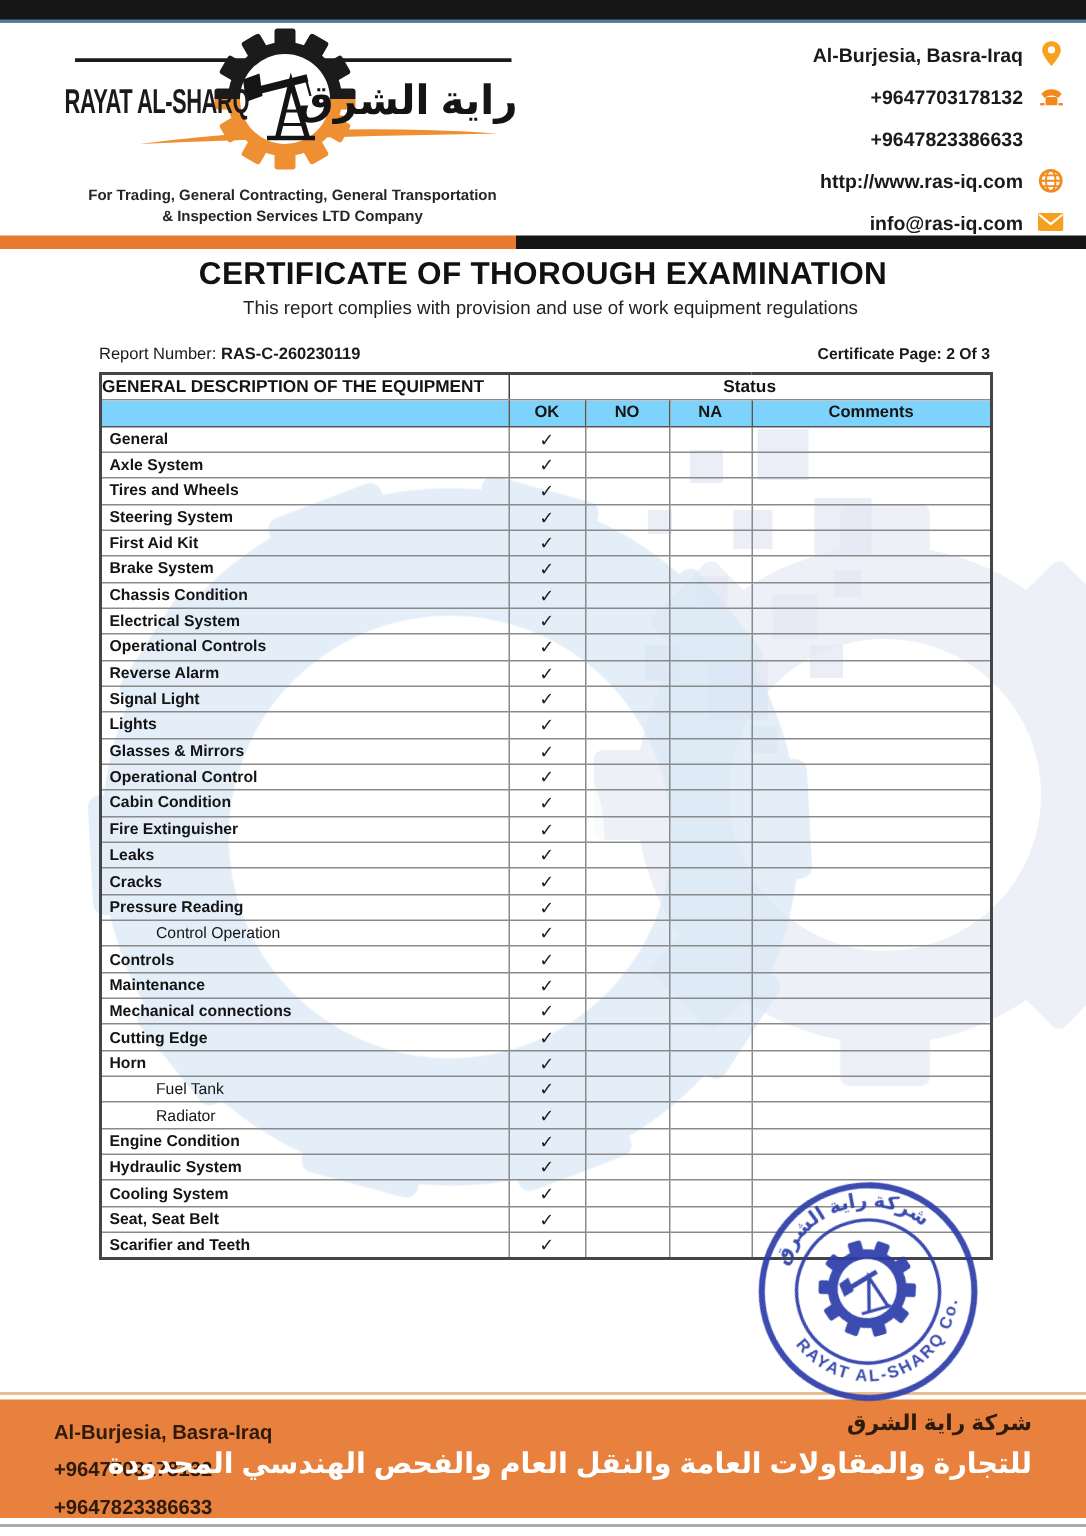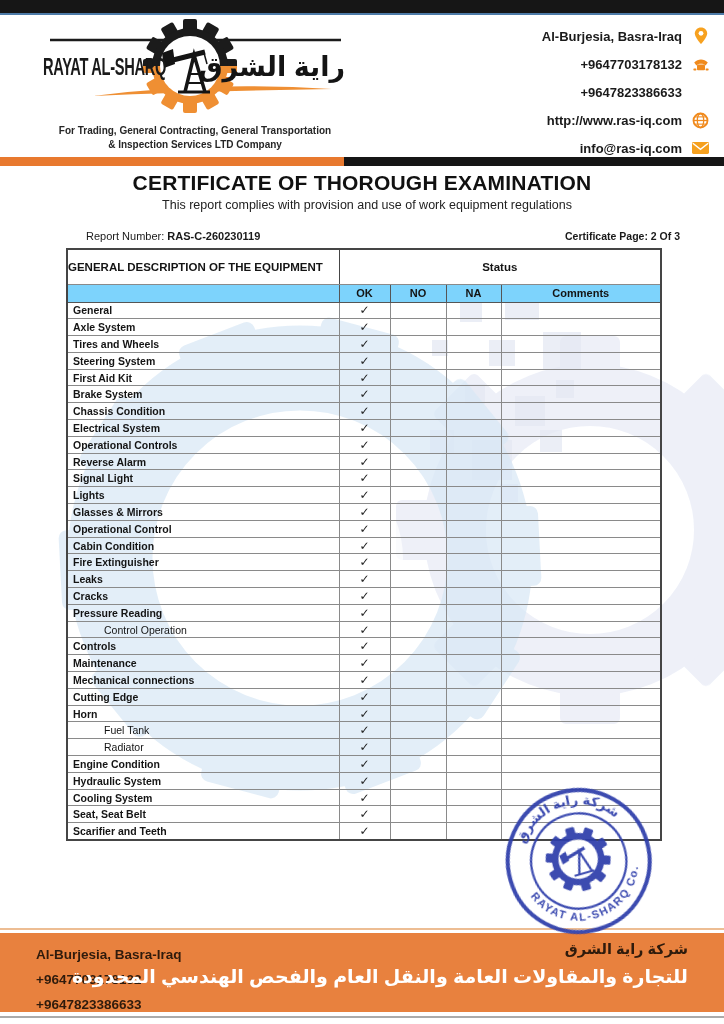--- a/index.html
+++ b/index.html
@@ -23,33 +23,33 @@
   .cicon { width:19px; height:19px; display:flex; align-items:center; justify-content:center; }
   
   .divider { position:absolute; left:0; top:157px; width:724px; height:9px;
     background:linear-gradient(90deg,#e8792f 0,#e8792f 344px,#151515 344px,#151515 100%); }
   
   .title { position:absolute; left:0; top:171px; width:724px; text-align:center;
     font-size:21px; font-weight:bold; color:#111; letter-spacing:.2px; }
   .subtitle { position:absolute; left:0; top:198px; width:572px; text-align:right;
     font-size:12.5px; color:#222; }
   .report-row { position:absolute; left:66px; top:230px; width:594px;
-    display:flex; justify-content:space-between; align-items:flex-end;margin-left:20px; }
+    display:flex; justify-content:space-between; align-items:flex-end; }
   .report-left { font-size:11px; color:#1a1a1a; }
   .report-left b { font-weight:bold; }
   .report-right { font-size:10.5px; color:#1a1a1a; font-weight:700; }
   
   .watermark { position:absolute; left:0; top:280px; width:724px; height:570px; z-index:0; }
   
   table.etable { position:absolute; left:66px; top:248px; width:594px; height:592px;
     border-collapse:collapse; table-layout:fixed; z-index:1;
     border:2px solid #454545; }
   .etable th, .etable td { border:1px solid #8a8a8a; padding:0; color:#141414;
     overflow:hidden; white-space:nowrap; }
-  .etable thead tr.hrow1 { height:35px;padding-left:14px; }
+  .etable thead tr.hrow1 { height:17px;padding-left:14px; }
   .etable thead tr.hrow2 { height:18px; }
   .eqh { font-size:11.5px; font-weight:bold; text-align:left; padding-left:5px;
     border-right:1px solid #454545 !important; }
   .sth { font-size:11.5px; font-weight:bold; text-align:center; }
   tr.hrow2 td { background:#7dd3fc; font-size:11px; font-weight:bold; text-align:center;
     border-color:#555; }
   .etable tbody td { height:16.8px; }
   td.eq { font-size:10.5px; font-weight:bold; text-align:left; padding-left:5px;margin-top:28px; }
   td.eq.rw { font-weight:400;padding-left:36px; }
   td.st { text-align:center; font-size:12px; color:#1c1c1c;

